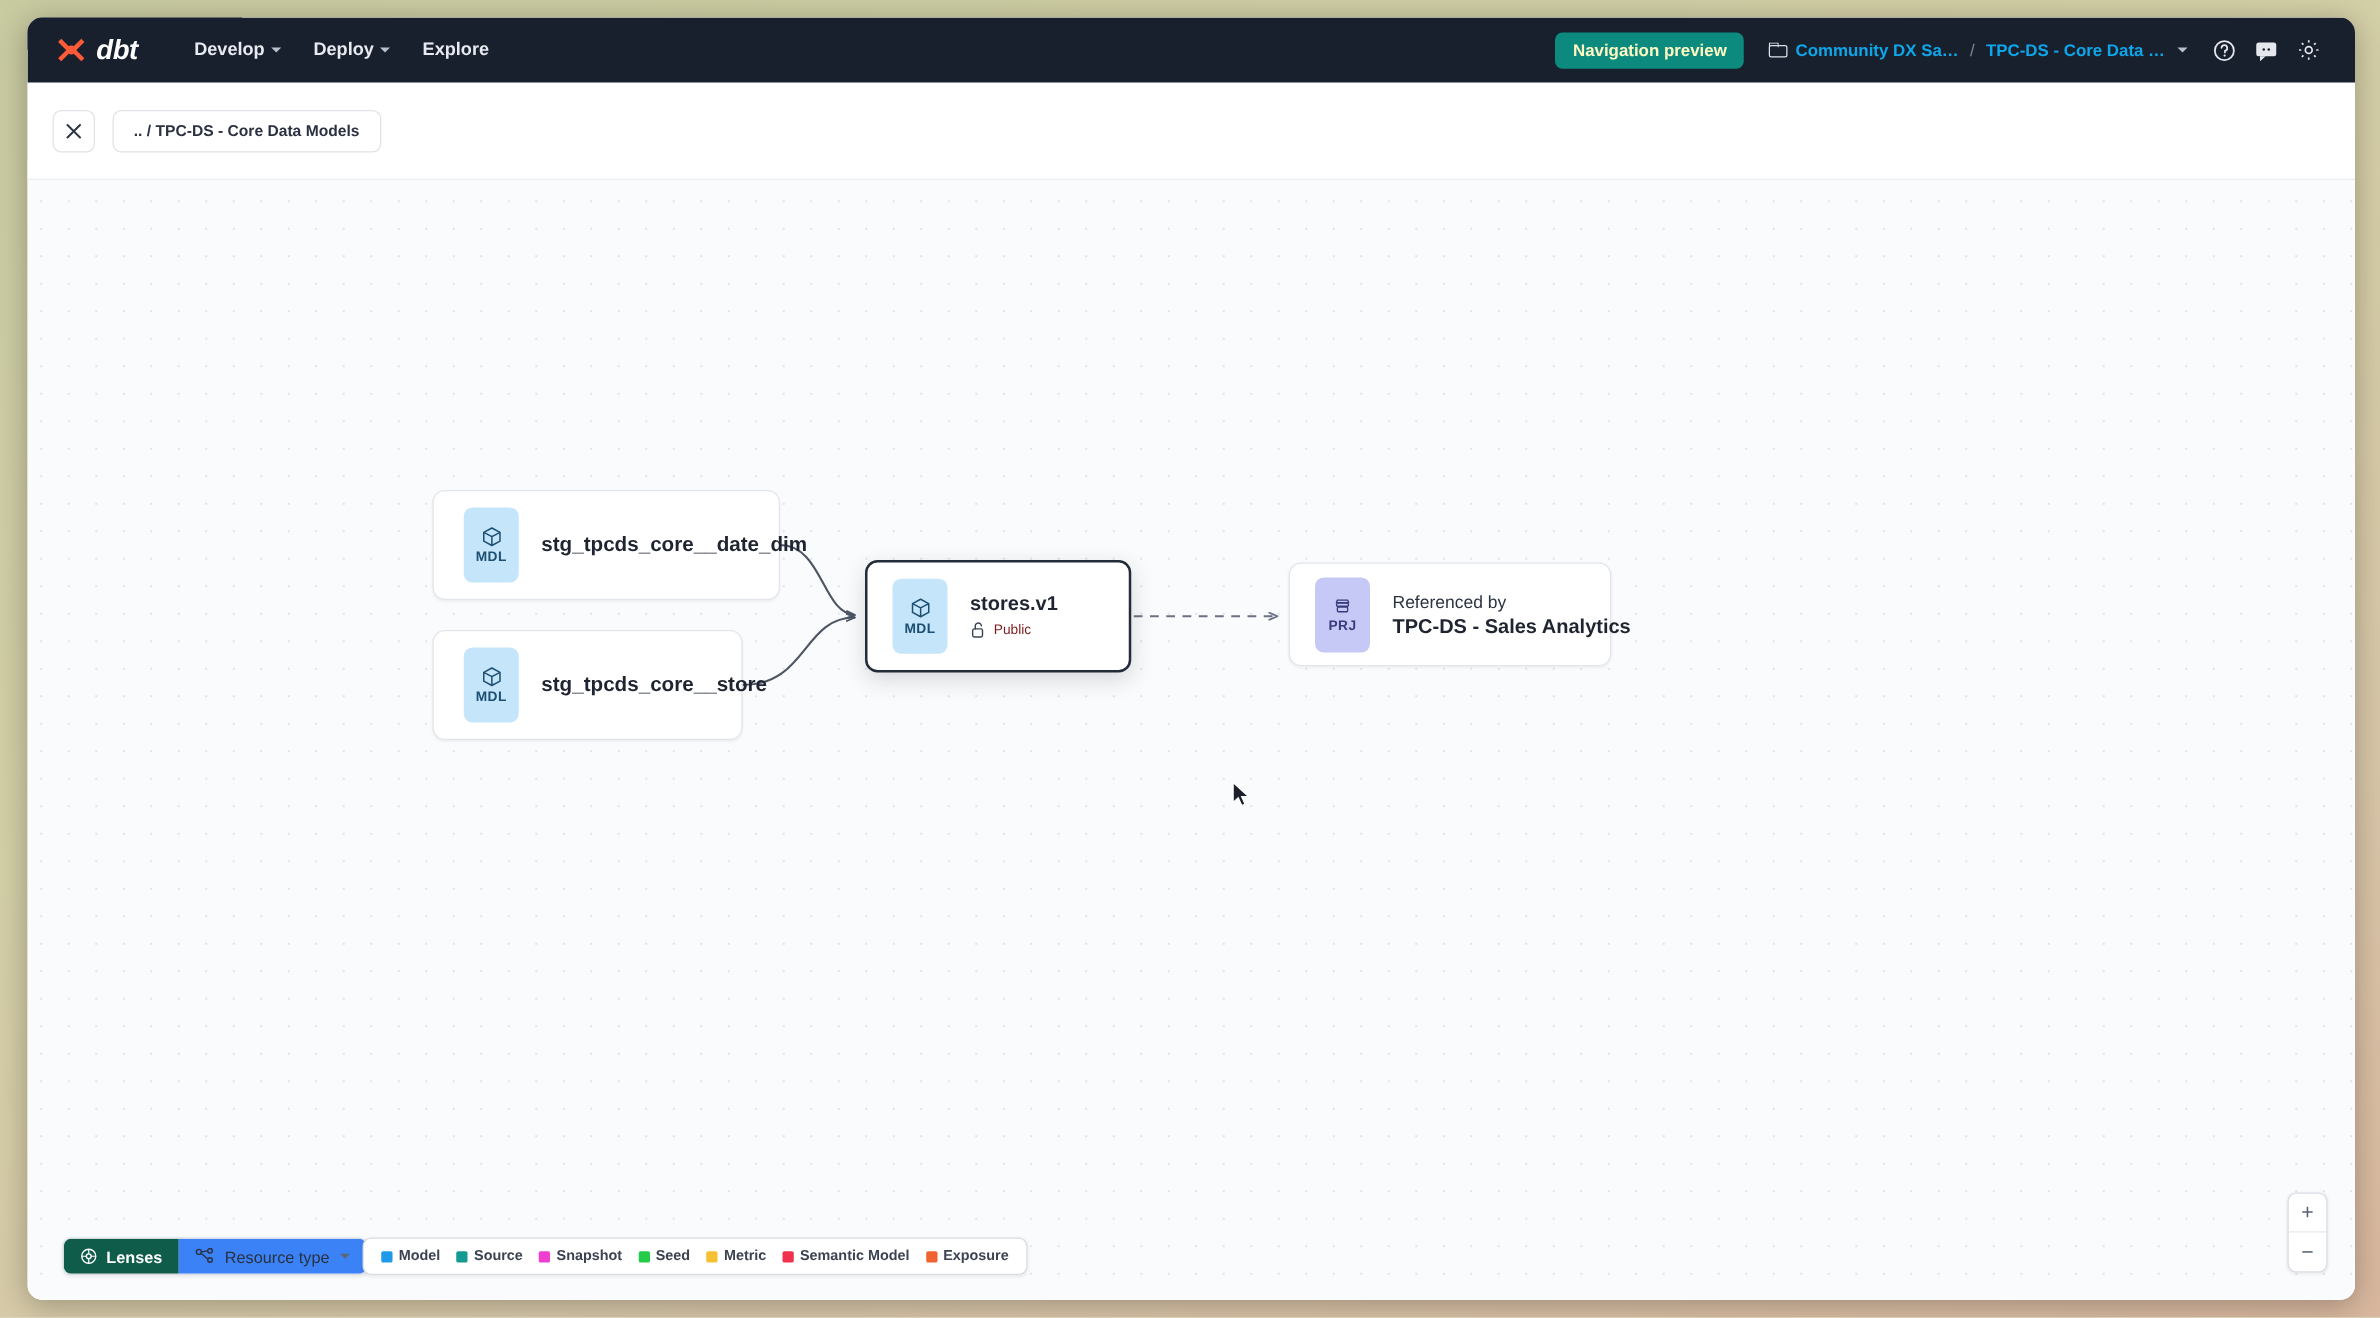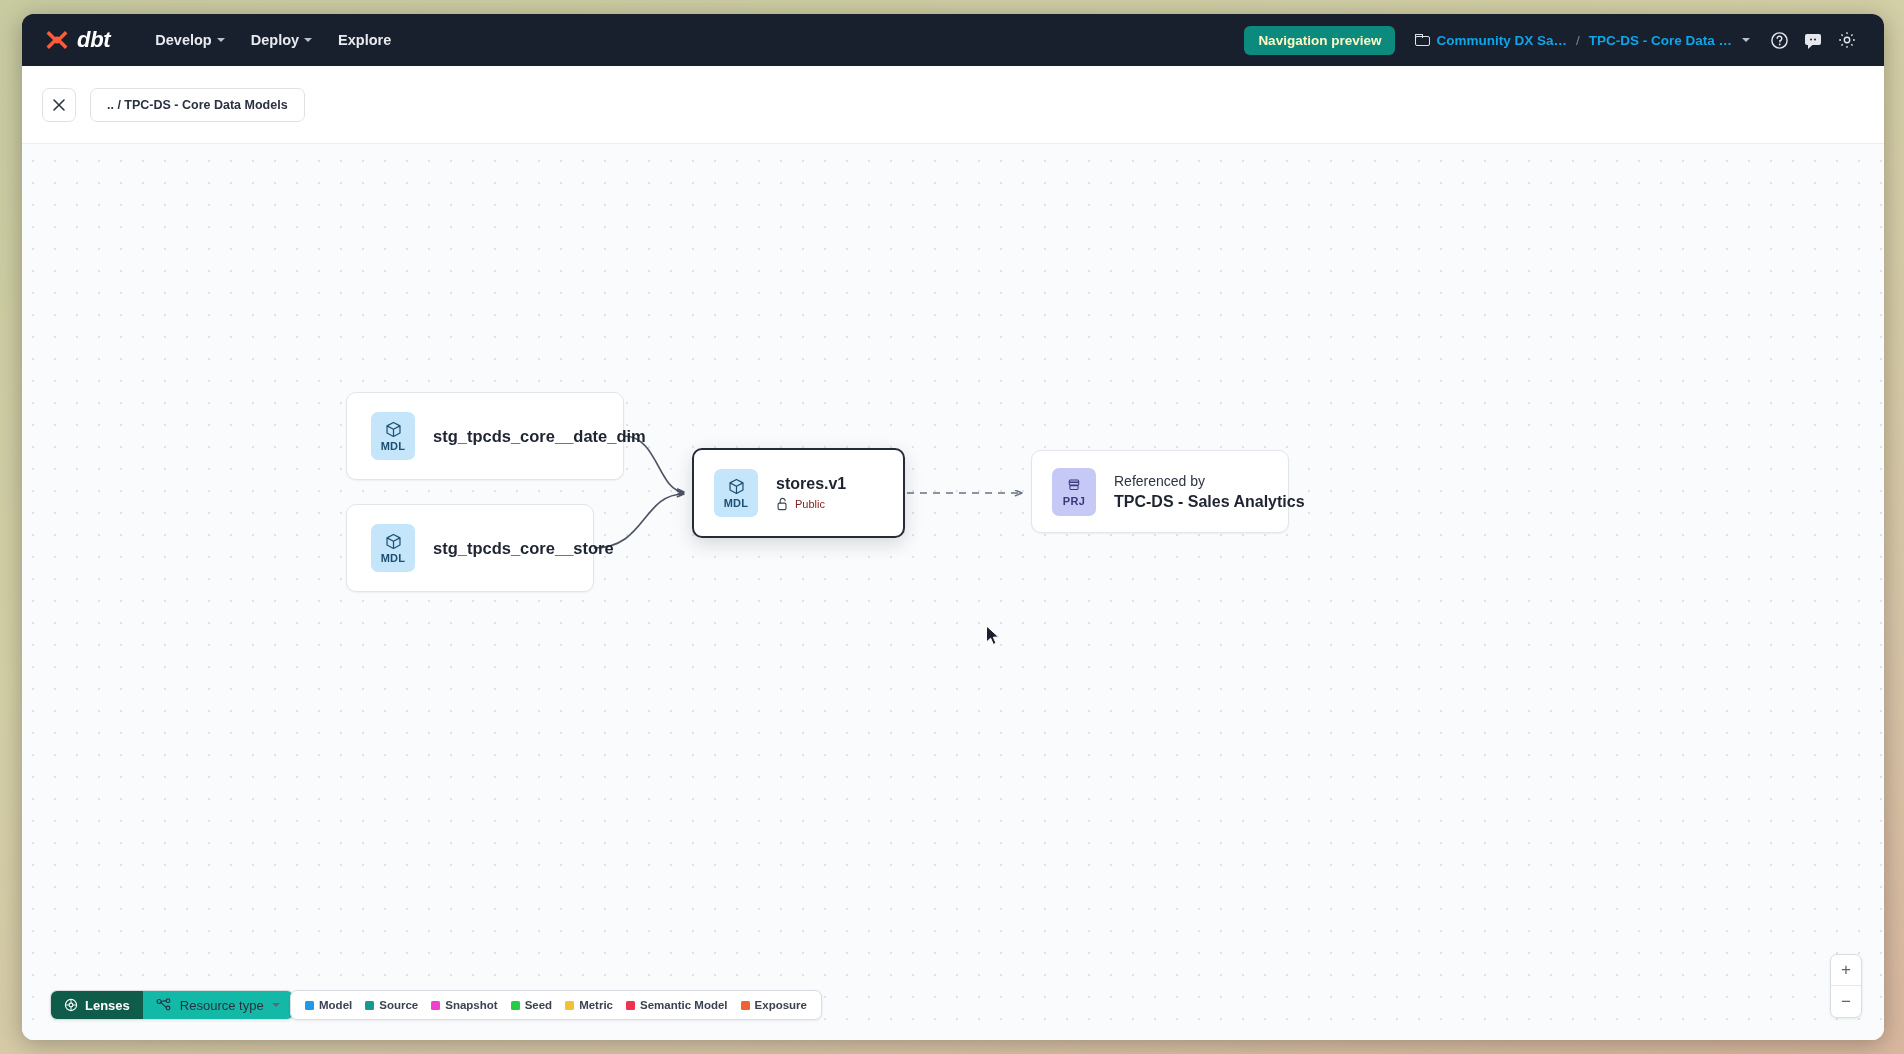--- a/index.html
+++ b/index.html
@@ -174,21 +174,21 @@
     display:flex; align-items:center;
     padding-left: 24px;
     cursor: pointer;
     box-shadow: 0 1px 2px rgba(20,25,35,.05);
   }
   .node.selected {
     border: 2.4px solid #242c3a;
     box-shadow: 0 6px 18px rgba(30,38,52,.16);
   }
   .badge {
-    width: 44px; height: 48px;
+    width: 44px; height: 60px;
     border-radius: 7px;
     display:flex; flex-direction:column;
     align-items:center; justify-content:center;
     gap: 1px;
     flex: none;
   }
   .badge.mdl { background:#c5e5fb; }
   .badge.prj { background:#c6c9f5; }
   .badge-text {
     font-size: 11px; font-weight: 700; letter-spacing:.3px;
@@ -221,21 +221,21 @@
     box-shadow: 0 1px 3px rgba(20,25,35,.08);
   }
   .lens-btn {
     background:#0f5c4a; color:#fff;
     display:flex; align-items:center; gap:7px;
     padding: 0 13px;
     font-size:13px; font-weight:600;
     cursor:pointer;
   }
   .restype-btn {
-    background:#14b8a6; color:#2a3140;
+    background:#3b82f6; color:#2a3140;
     display:flex; align-items:center; gap:8px;
     padding: 0 13px;
     font-size:13px; font-weight:500;
     cursor:pointer;
   }
   .legend {
     position:absolute; left: 268px; bottom: 20px;
     height: 30px;
     border:1px solid #d9dde3; border-radius:7px;
     background:#fff;

